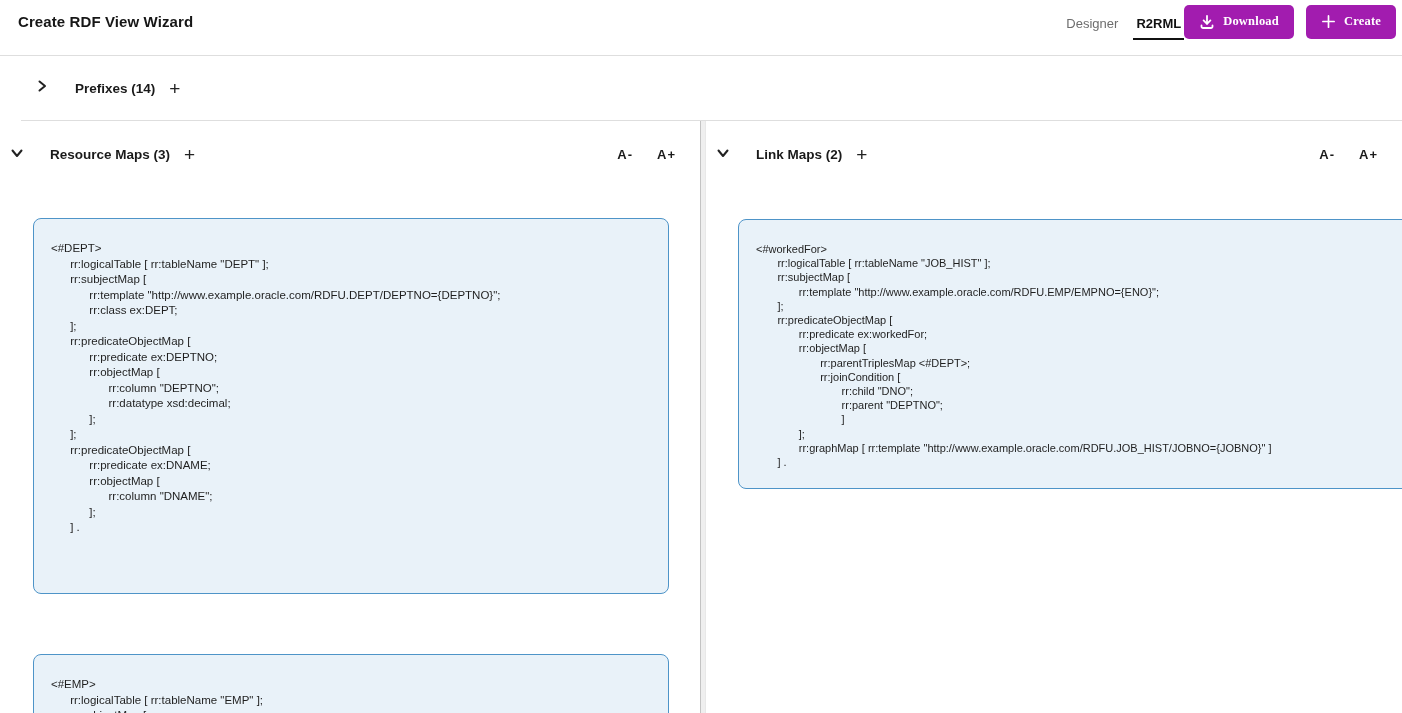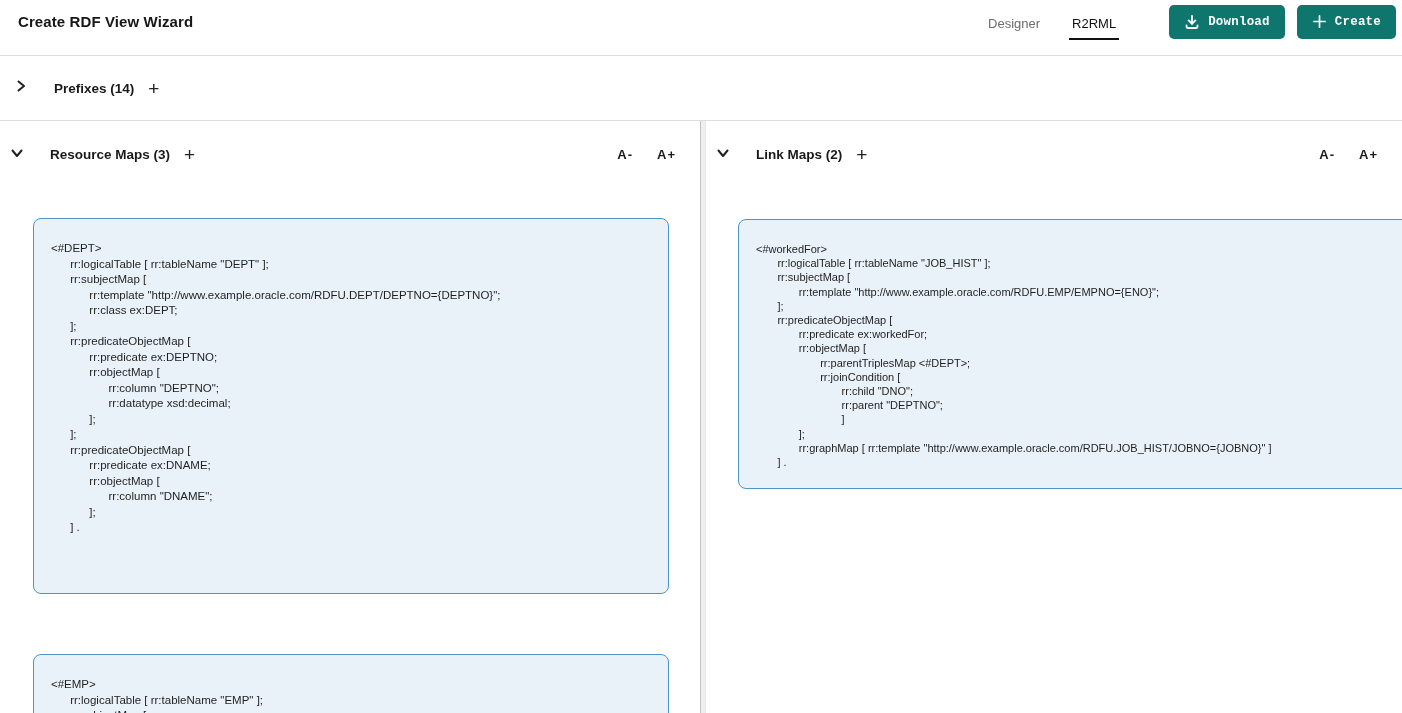--- a/index.html
+++ b/index.html
@@ -22,60 +22,60 @@
   }
   .app-title {
     font-size: 15px;
     font-weight: 700;
     color: #161616;
     letter-spacing: .1px;
   }
   .tabs {
     display: flex;
     align-items: center;
-    gap: 26px;
+    gap: 12px;
     margin-left: auto;
-    margin-right: 50px;
   }
   .tab {
     font-size: 13px;
     padding: 12px 3px 7px 3px;
     border-bottom: 2.5px solid transparent;
     cursor: pointer;
     white-space: nowrap;
   }
   .tab.inactive { color: #6d6d6d; font-weight: 500; }
-  .tab.active   { color: #111; font-weight: 400; border-bottom-color: #111; }
+  .tab.active   { color: #111; font-weight: 700; border-bottom-color: #111; }
 
   .btn {
     display: inline-flex;
     align-items: center;
     gap: 8px;
     height: 34px;
     padding: 0 15px;
-    background: #0f766e;
+    background: #a21caf;
     color: #fff;
     border: none;
     border-radius: 5px;
     font-size: 12.5px;
     font-weight: 700;
-    font-family: Liberation Mono, monospace;
+    font-family: Liberation Serif, serif;
     letter-spacing: .2px;
     cursor: pointer;
   }
   .btn + .btn { margin-left: 12px; }
   .btn svg { display: block; }
 
   
   .prefixes-bar {
     height: 65px;
     display: flex;
     align-items: center;
     padding-left: 14px;
     border-bottom: 1px solid #dedede;
+    margin-left: 21px;
   }
   .chev { display: block; }
   .section-label {
     font-size: 13.5px;
     font-weight: 700;
     color: #1a1a1a;
     margin-left: 26px;
     white-space: nowrap;
   }
   .plus-glyph {

